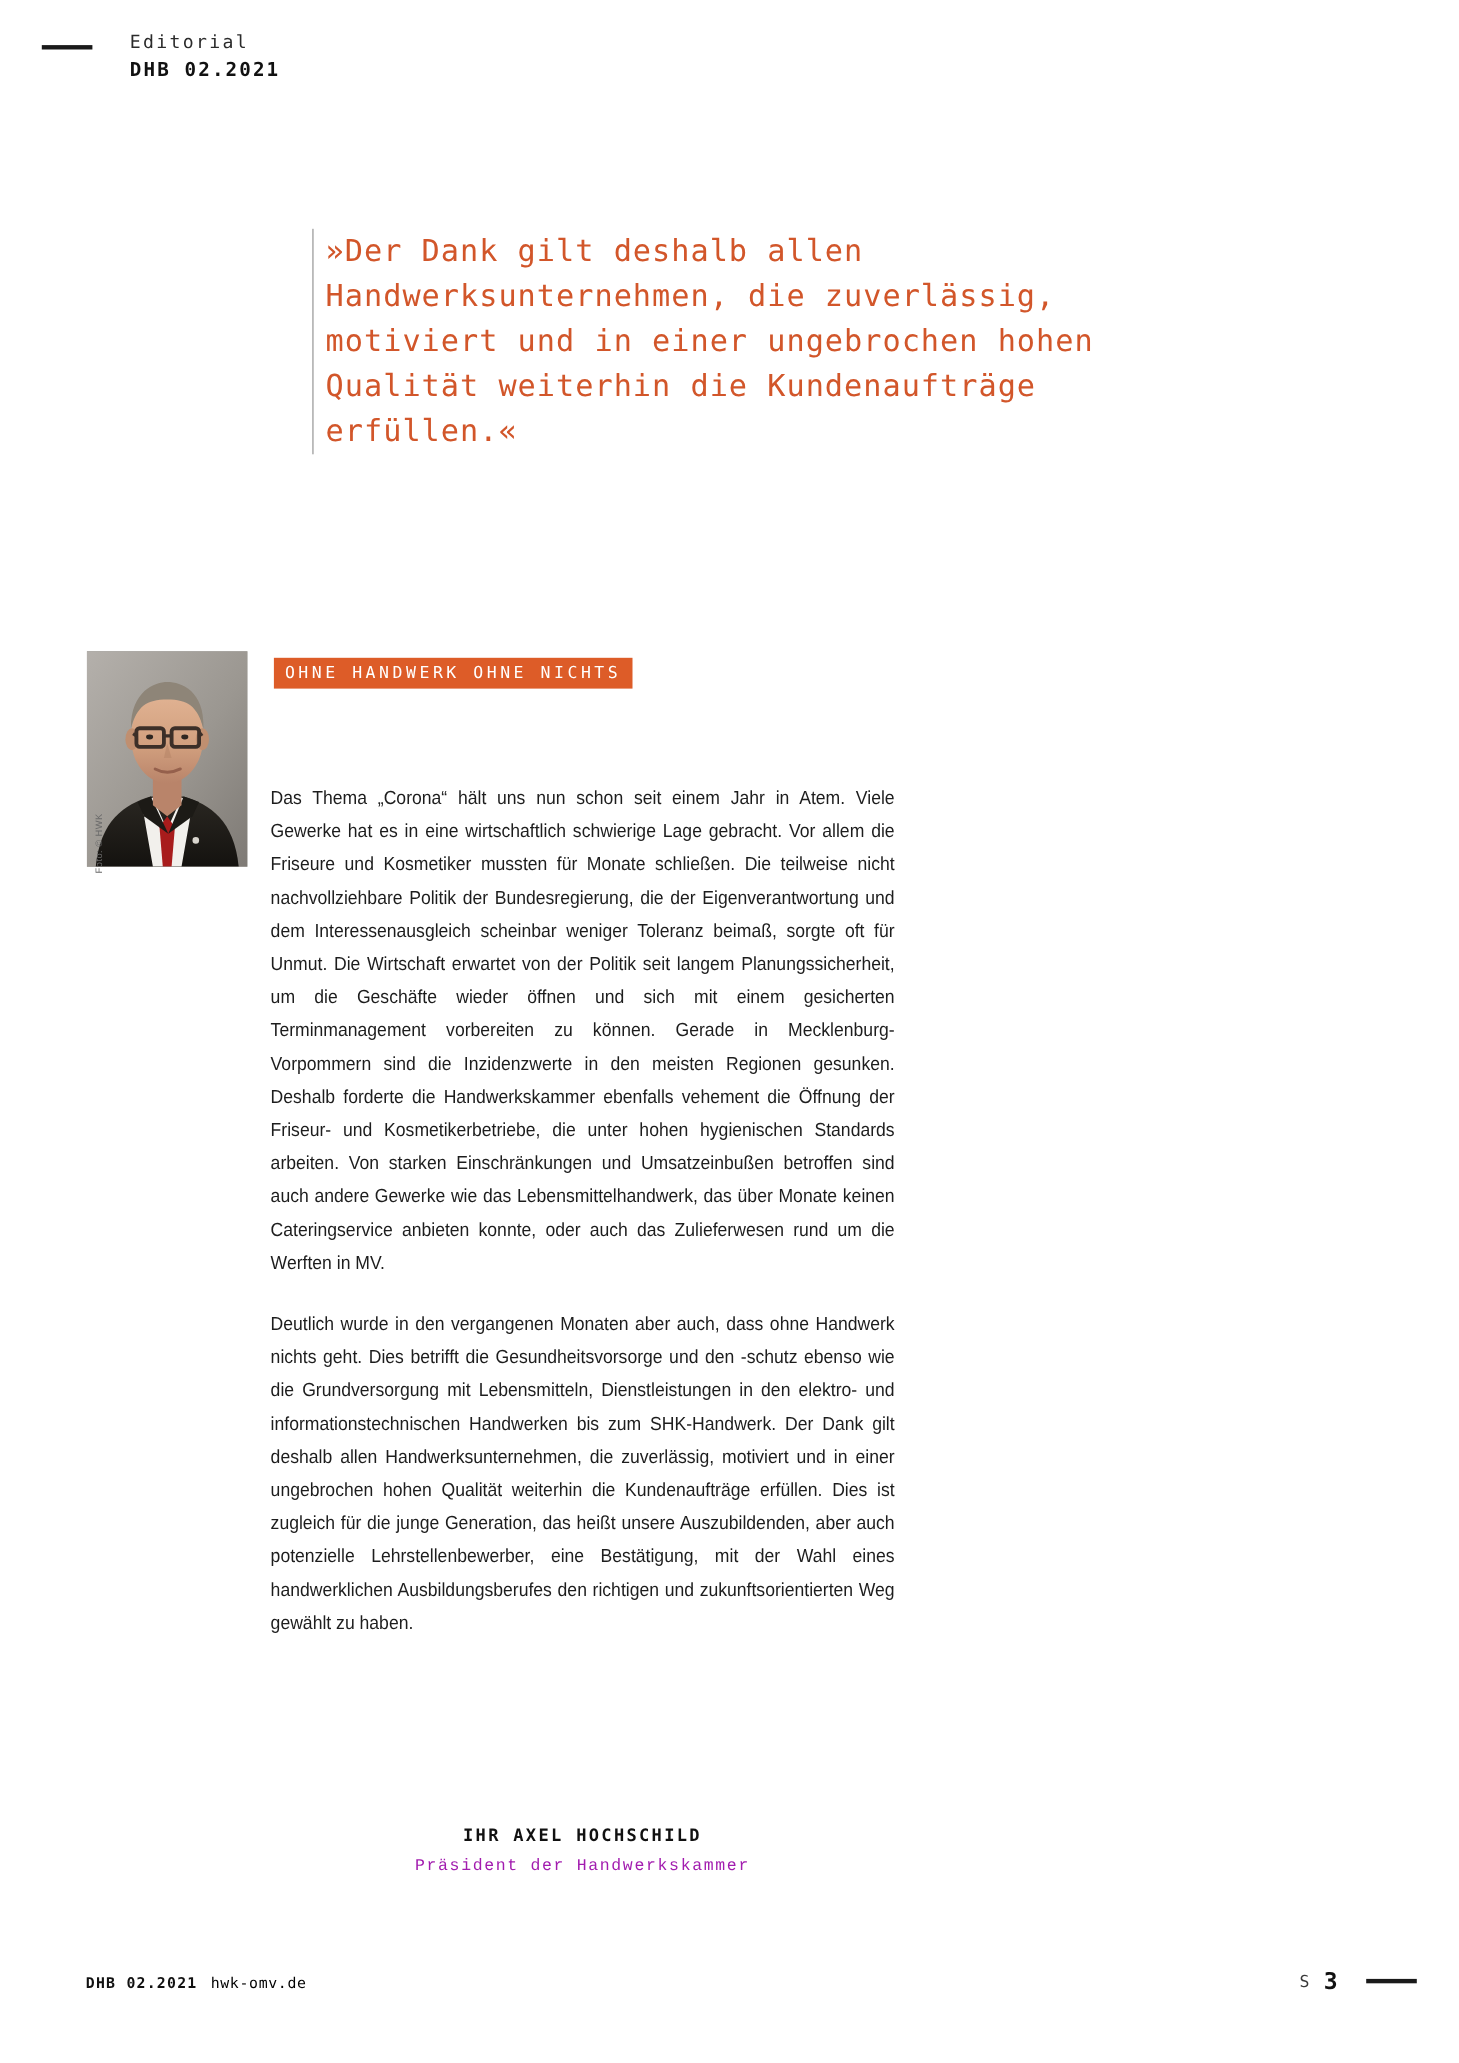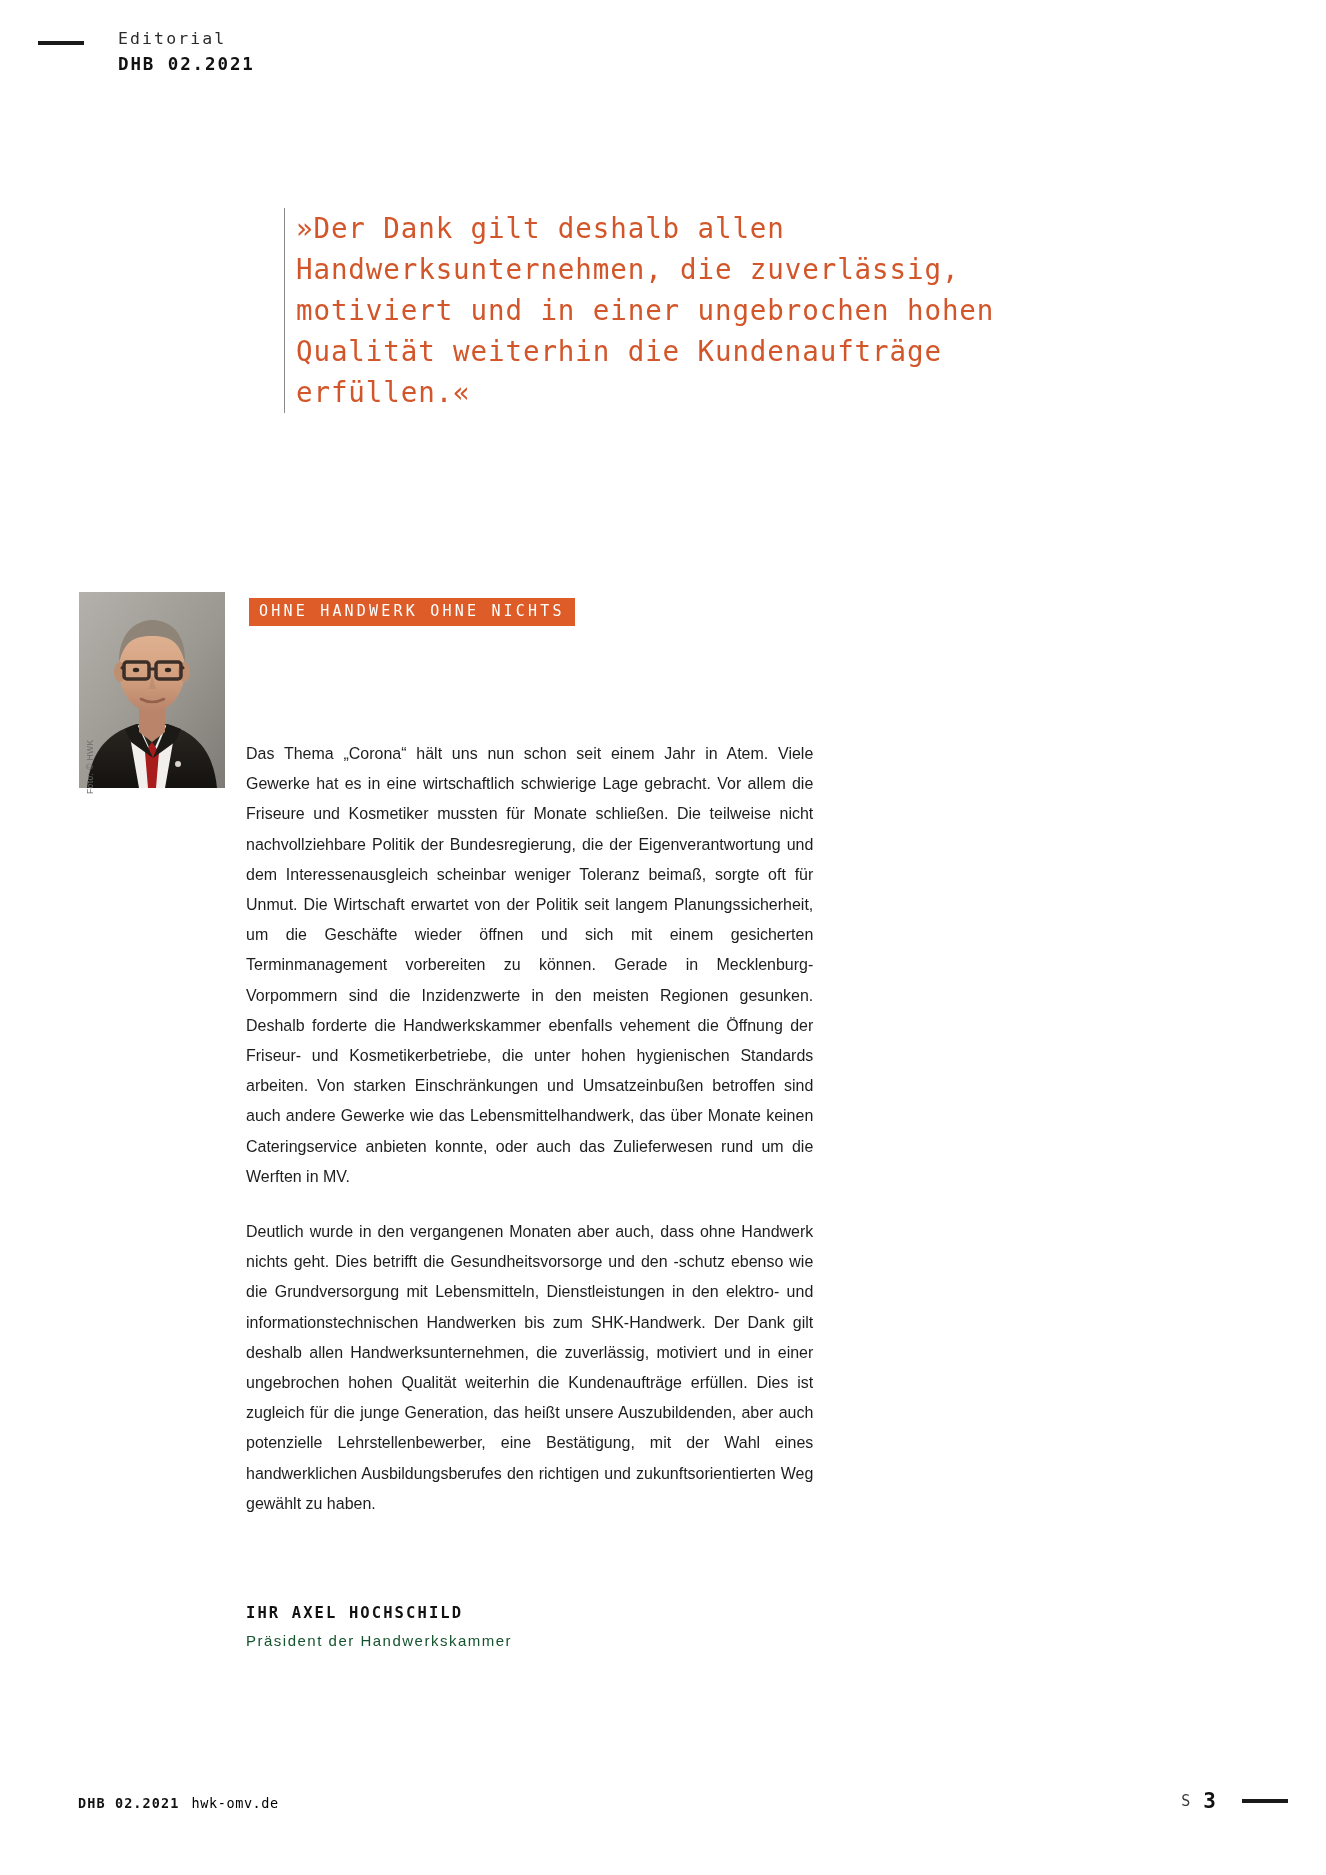--- a/index.html
+++ b/index.html
@@ -128,21 +128,21 @@
     letter-spacing: 0.4px;
     color: #6a6a6a;
     text-align: left;
     white-space: nowrap;
   }
 
   
   .body-copy {
     position: absolute;
     left: 246px;
-    top: 613px;
+    top: 585px;
     width: 567px;
   }
   .body-copy p {
     margin: 0 0 25px 0;
     font-family: "Liberation Sans Narrow", "Liberation Sans", sans-serif;
     font-size: 17.2px;
     line-height: 30.2px;
     color: #1d1d1d;
     text-align: justify;
     text-justify: inter-word;
@@ -156,37 +156,37 @@
     margin-bottom: 0;
   }
   .spacer-top {
     height: 125px;
   }
 
   
   .signature {
     position: absolute;
     left: 246px;
-    top: 1604px;
+    top: 1660px;
     width: 567px;
-    text-align: left;
+    text-align: center;
   }
   .sig-name {
     font-family: "DejaVu Sans Mono", monospace;
     font-size: 15.5px;
     font-weight: bold;
     letter-spacing: 2.1px;
     color: #111111;
     display: block;
   }
   .sig-role {
-    font-family: Liberation Sans, sans-serif;
+    font-family: Liberation Mono, monospace;
     font-size: 15px;
     letter-spacing: 1.5px;
-    color: #14532d;
+    color: #a21caf;
     display: block;
     margin-top: 10px;
   }
 
   
   .footer {
     position: absolute;
     left: 0;
     top: 1795px;
     width: 1326px;

